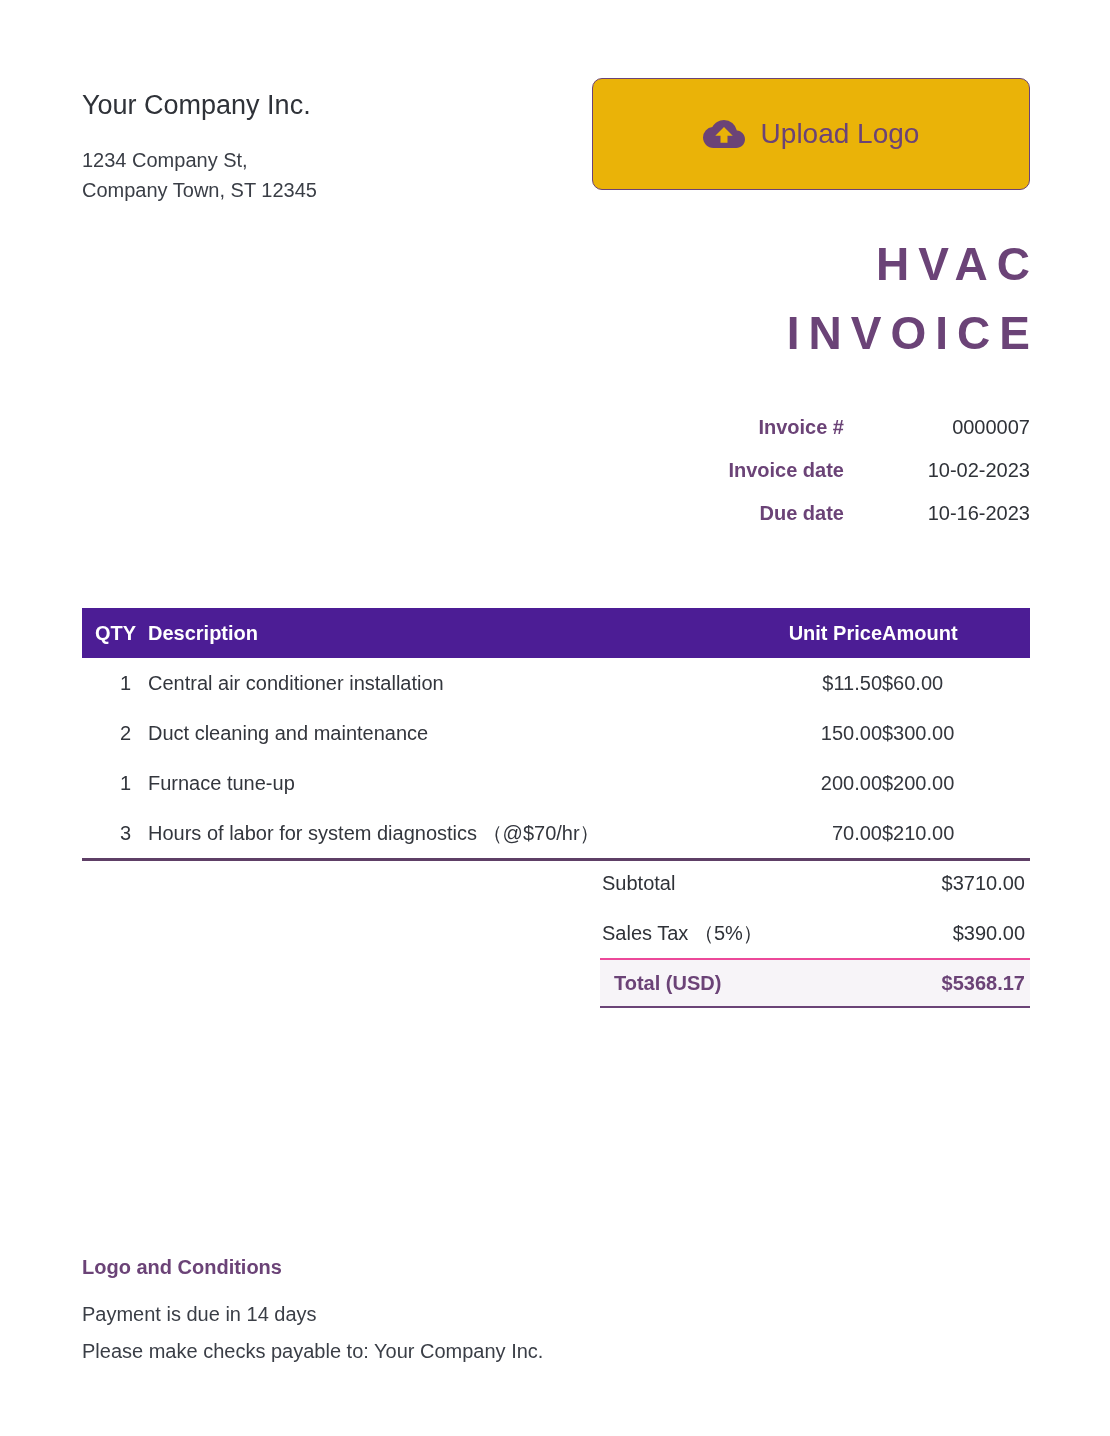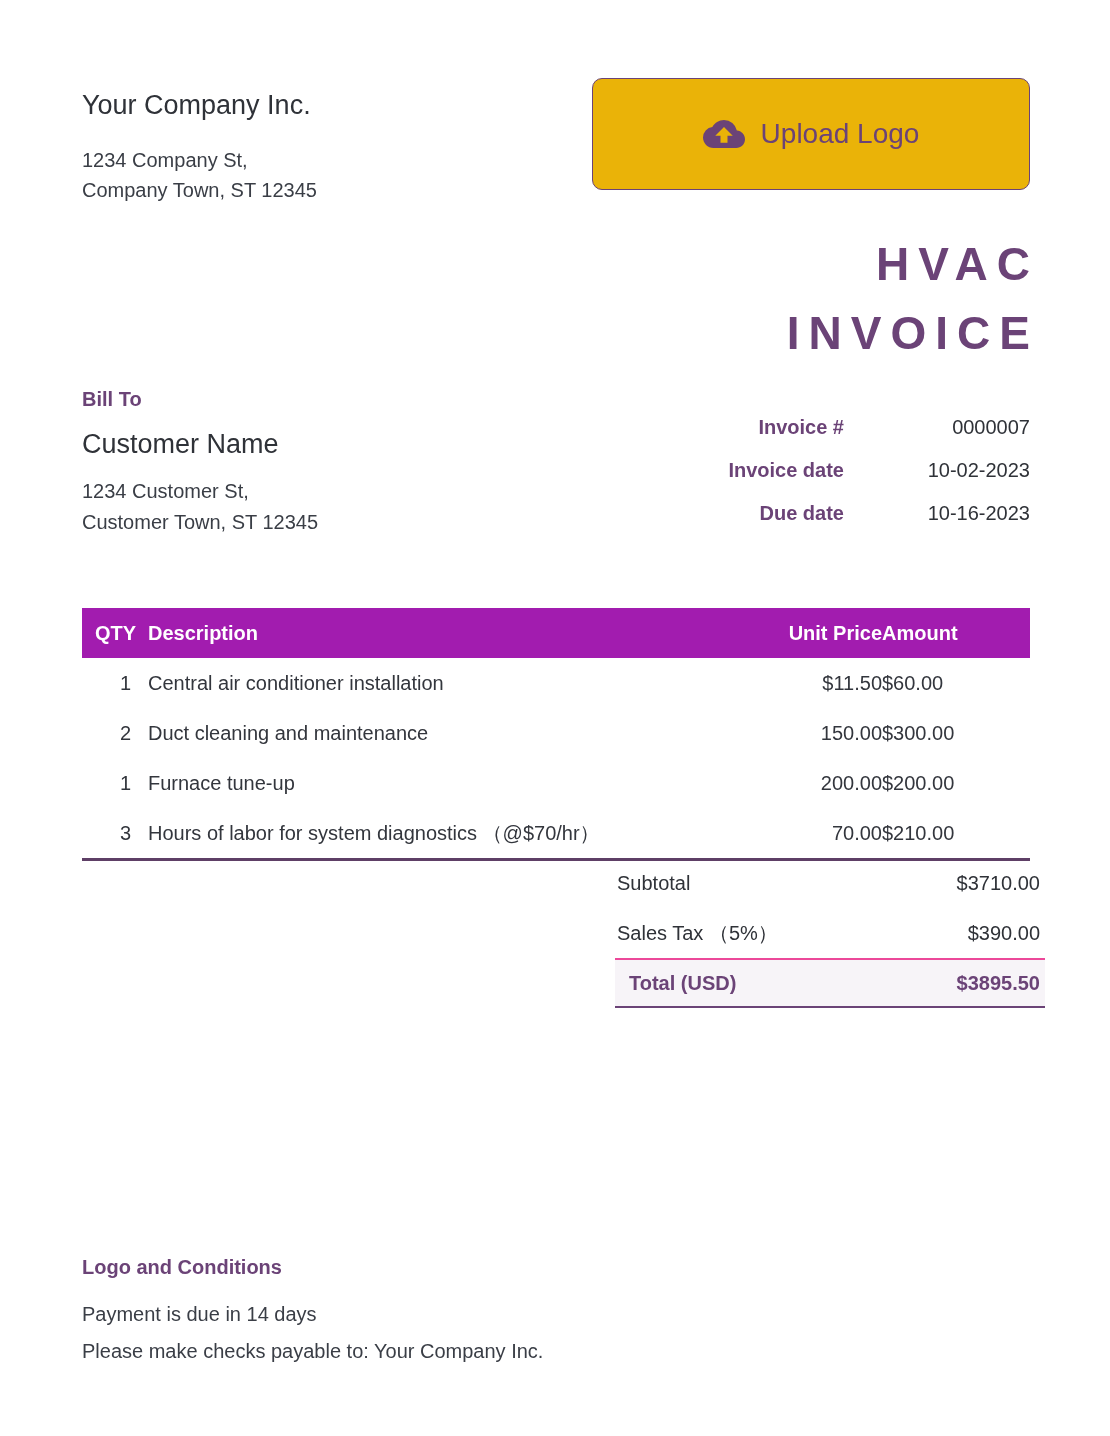--- a/index.html
+++ b/index.html
@@ -50,31 +50,31 @@
     display: grid; grid-template-columns: auto 186px;
     row-gap: 20px; align-items: baseline;
   }
   .meta-label { text-align: right; color: #6b4377; font-weight: 700; font-size: 20px; }
   .meta-value { text-align: right; font-size: 20px; color: #2f3238; }
 
   
   .items { position: absolute; left: 82px; top: 608px; width: 948px; }
   .trow { display: flex; align-items: center; height: 50px; font-size: 20px; }
   .thead {
-    background: #a21caf; color: #ffffff; font-weight: 700;
+    background: #4c1d95; color: #ffffff; font-weight: 700;
   }
   .tbody .trow { color: #33363d; }
   .col-qty   { width: 49px; text-align: right; padding-left: 13px; flex: none; }
   .col-desc  { flex: 1; padding-left: 17px; text-align: left; overflow: hidden; white-space: nowrap; }
   .col-price { width: 160px; text-align: right; flex: none; }
   .col-amt   { width: 148px; text-align: left; padding-right: 21px; flex: none; }
   .tbody { border-bottom: 3px solid #5e3f66; }
 
   
-  .totals { position: absolute; left: 600px; top: 858px; width: 430px; margin-left: 15px; }
+  .totals { position: absolute; left: 600px; top: 858px; width: 430px; }
   .totals-row {
     display: flex; align-items: center; justify-content: space-between;
     height: 50px; font-size: 20px; color: #2f3238;
   }
   .totals-row .t-label { padding-left: 2px; }
   .totals-row .t-value { text-align: right; padding-right: 5px; }
   .totals-row.grand {
     background: #f7f4f8;
     border-top: 2px solid #ec4899; border-bottom: 2px solid #6b4377;
     color: #6b4377; font-weight: 700;
@@ -106,28 +106,20 @@
       </svg>
     </span>
     <span class="upload-label">Upload Logo</span>
   </div>
 
   <div class="doc-title">
     <div>HVAC</div>
     <div>INVOICE</div>
   </div>
 
-  <div class="billto">
-    <div class="billto-label">Bill To</div>
-    <div class="billto-name">Customer Name</div>
-    <div class="billto-addr">
-      <div>1234 Customer St,</div>
-      <div>Customer Town, ST 12345</div>
-    </div>
-  </div>
 
   <div class="meta">
     <div class="meta-label">Invoice #</div>
     <div class="meta-value">0000007</div>
     <div class="meta-label">Invoice date</div>
     <div class="meta-value">10-02-2023</div>
     <div class="meta-label">Due date</div>
     <div class="meta-value">10-16-2023</div>
   </div>
 
@@ -170,21 +162,21 @@
     <div class="totals-row">
       <div class="t-label">Subtotal</div>
       <div class="t-value">$3710.00</div>
     </div>
     <div class="totals-row">
       <div class="t-label">Sales Tax （5%）</div>
       <div class="t-value">$390.00</div>
     </div>
     <div class="totals-row grand">
       <div class="t-label">Total (USD)</div>
-      <div class="t-value">$3895.50</div>
+      <div class="t-value">$5368.17</div>
     </div>
   </div>
 
   <div class="terms">
     <div class="terms-heading">Logo and Conditions</div>
     <div class="terms-line">Payment is due in 14 days</div>
     <div class="terms-line">Please make checks payable to: Your Company Inc.</div>
   </div>
 
 </div>

